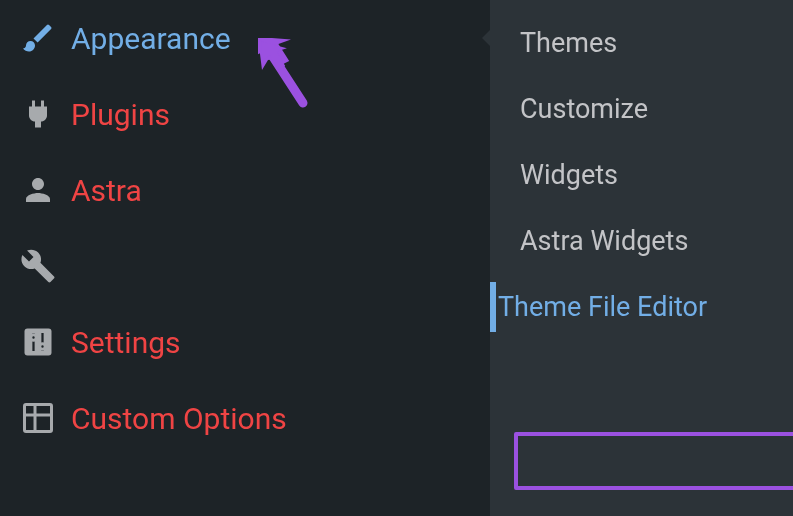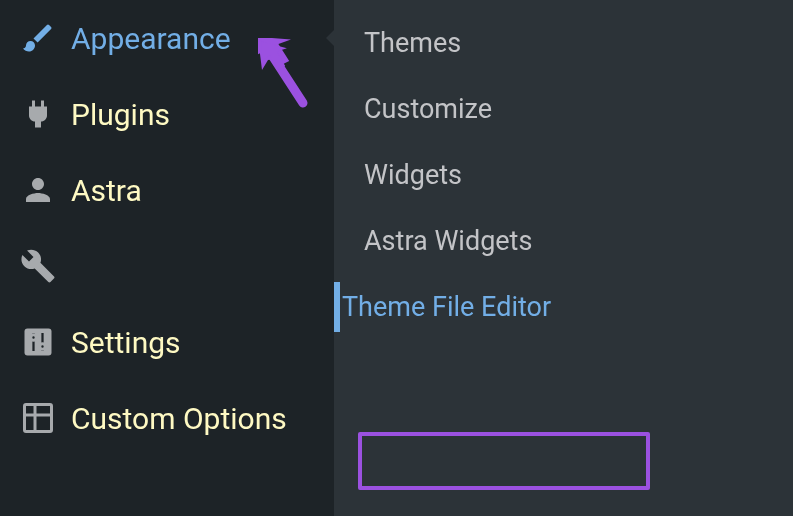--- a/index.html
+++ b/index.html
@@ -6,30 +6,30 @@
     body {
       font-family: -apple-system, BlinkMacSystemFont, "Segoe UI", Roboto, sans-serif;
       background: #1d2327;
       width: 793px;
       height: 516px;
       overflow: hidden;
       position: relative;
       display: flex;
     }
     .main-sidebar {
-      width: 334px;
+      width: 490px;
       background: #1d2327;
       position: relative;
     }
     .main-item {
       display: flex;
       align-items: center;
       padding: 20px 15px;
       cursor: pointer;
-      color: #fef9c3;
+      color: #ef4444;
       position: relative;
     }
     .main-item.active {
       color: #72aee6;
     }
     .icon-wrap {
       width: 46px;
       display: flex;
       justify-content: center;
       align-items: center;

